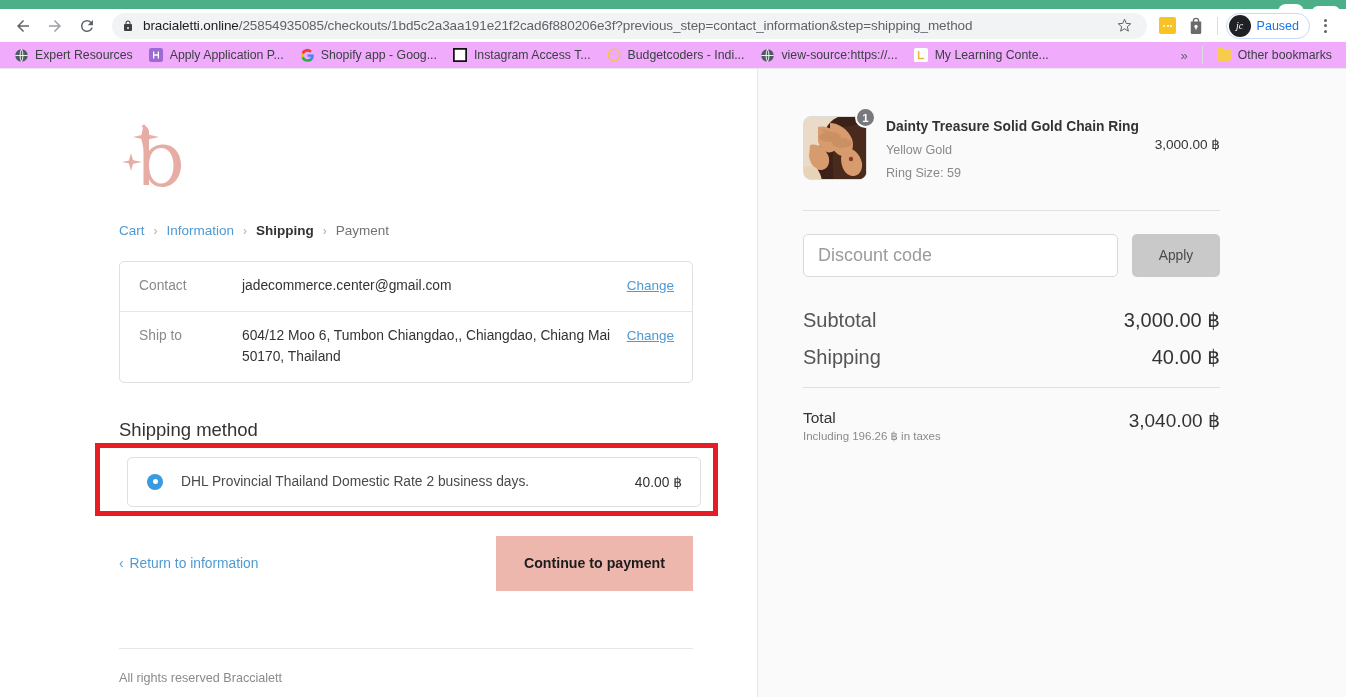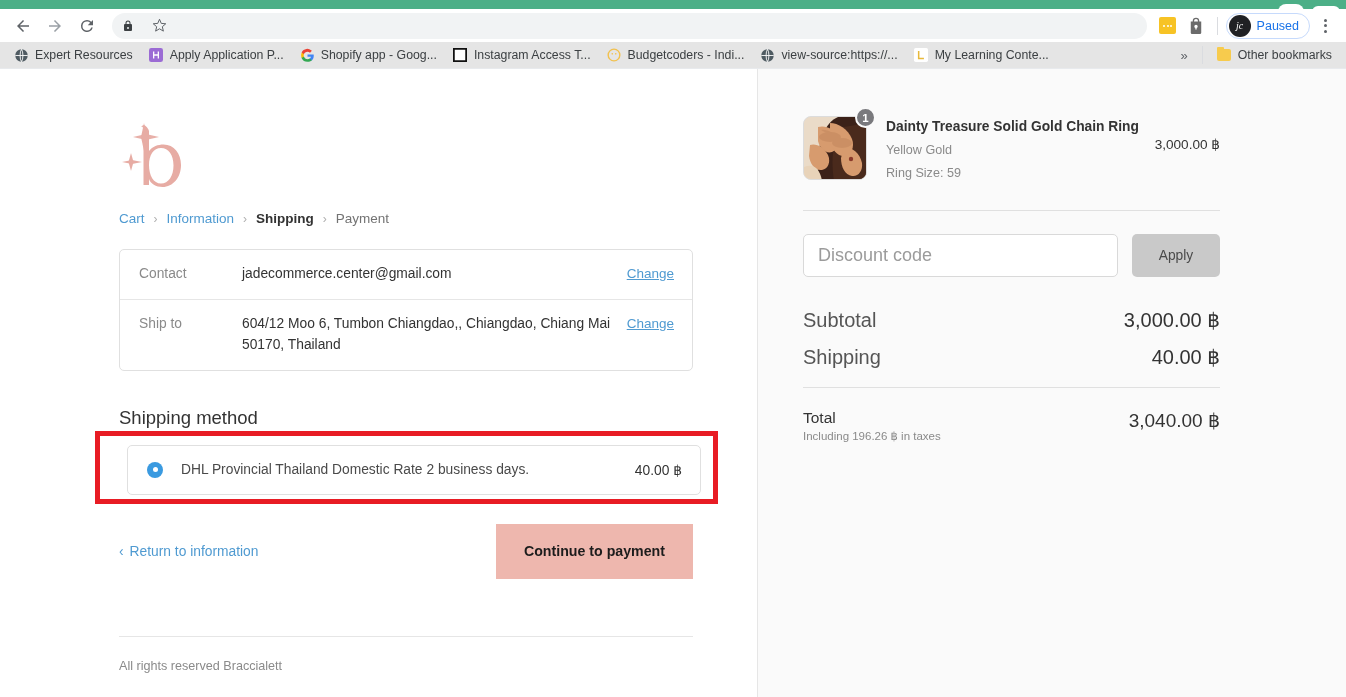--- a/index.html
+++ b/index.html
@@ -119,21 +119,21 @@
 
   .kebab {
     width: 26px; height: 28px; flex: 0 0 auto;
     display: flex; flex-direction: column; align-items: center; justify-content: center; gap: 2.5px;
   }
   .kebab i { width: 3px; height: 3px; background: #5f6368; border-radius: 50%; display: block; }
 
   
   .bookmarks {
     height: 27px;
-    background: #e5e5e5;
+    background: #f0abfc;
     display: flex;
     align-items: center;
     padding: 0 6px;
     border-bottom: 1px solid #e8eaed;
     position: relative;
   }
   .bm {
     display: flex; align-items: center; gap: 6px;
     padding: 0 8px; height: 22px;
     font-size: 12.3px; color: #3c4043;
@@ -177,21 +177,21 @@
 
   .left-inner { padding: 48px 0 0 119px; width: 640px; }
 
   .logo {
     width: 70px; height: 78px;
     position: relative;
   }
   .logo svg { display: block; }
 
   .breadcrumb {
-    margin-top: 16px;
+    margin-top: 28px;
     font-size: 13.5px;
     display: flex; align-items: center; gap: 9px;
     color: #737373;
   }
   .breadcrumb a { color: #4f9ad1; text-decoration: none; }
   .breadcrumb .sep { color: #b0b0b0; font-size: 12px; }
   .breadcrumb .current { color: #333333; font-weight: bold; }
 
   .review-block {
     margin-top: 23px;
@@ -389,20 +389,21 @@
           <path d="M17.65 6.35A7.95 7.95 0 0 0 12 4a8 8 0 1 0 7.73 10h-2.08A6 6 0 1 1 12 6c1.66 0 3.14.69 4.22 1.78L13 11h7V4z" fill="#5f6368"></path>
         </svg>
     </div>
 
     <div class="omnibox">
       <span class="lock">
         <svg width="12" height="14" viewBox="0 0 24 24">
             <path d="M18 8h-1V6a5 5 0 0 0-10 0v2H6a2 2 0 0 0-2 2v10a2 2 0 0 0 2 2h12a2 2 0 0 0 2-2V10a2 2 0 0 0-2-2zm-9-2a3 3 0 0 1 6 0v2H9V6zm3 12a2 2 0 1 1 0-4 2 2 0 0 1 0 4z" fill="#3c4043"></path>
           </svg>
       </span>
+      <span class="url"><span class="host">bracialetti.online</span><span class="path">/25854935085/checkouts/1bd5c2a3aa191e21f2cad6f880206e3f?previous_step=contact_information&amp;step=shipping_method</span></span>
       <span class="star">
         <svg width="15" height="15" viewBox="0 0 24 24">
             <path d="M12 17.27 18.18 21l-1.64-7.03L22 9.24l-7.19-.61L12 2 9.19 8.63 2 9.24l5.46 4.73L5.82 21z" fill="none" stroke="#5f6368" stroke-width="1.6"></path>
           </svg>
       </span>
     </div>
 
     <div class="ext">
       <span class="ext-yellow">
           <i></i>

